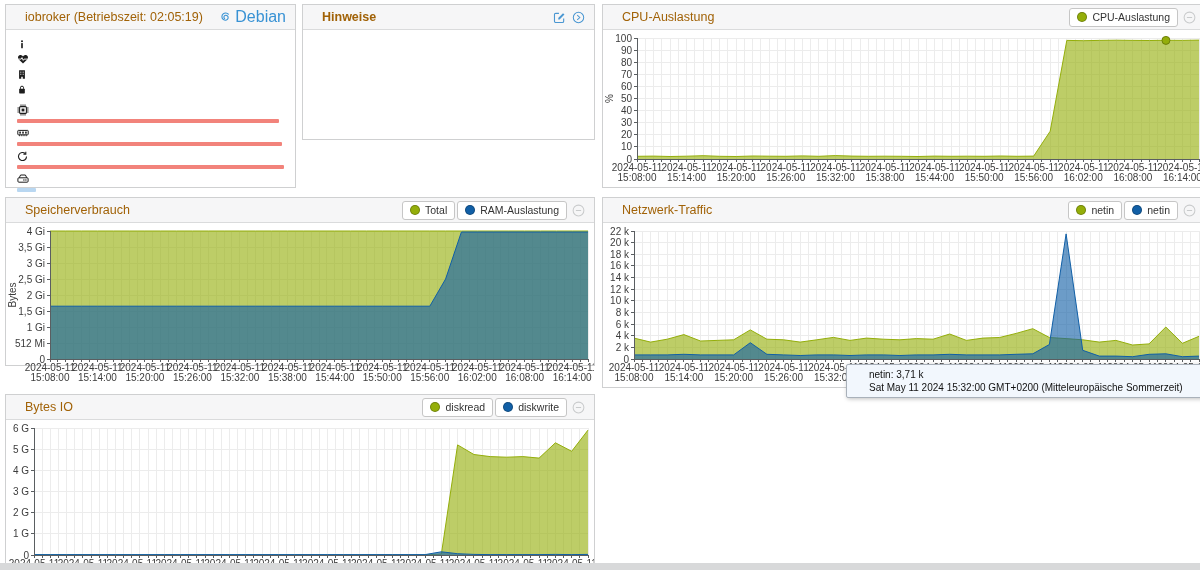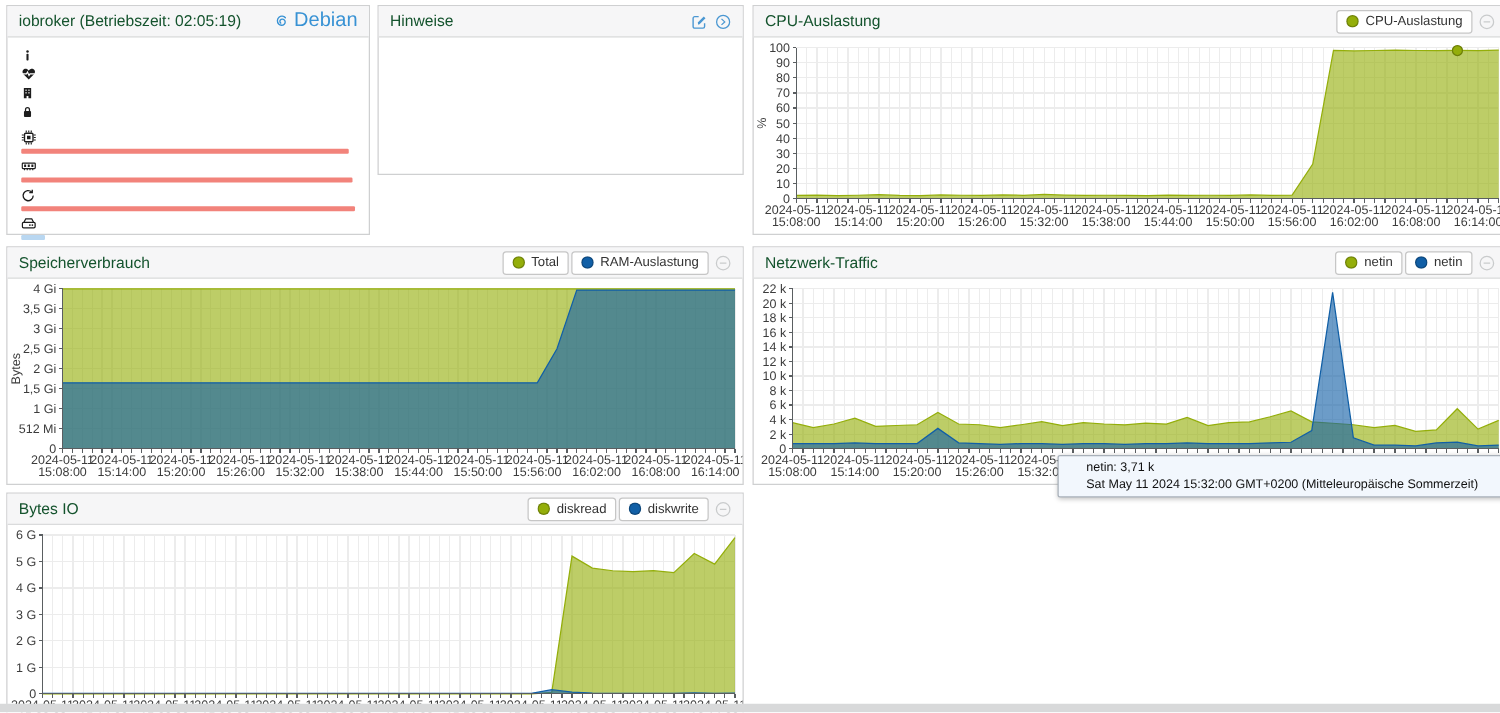--- a/index.html
+++ b/index.html
@@ -1,41 +1,41 @@
 <!DOCTYPE html>
 <html><head>
 <meta charset="utf-8">
 <style>
   html,body{margin:0;padding:0;background:#fff;}
   .page{position:relative;width:1200px;height:570px;background:#fff;overflow:hidden;
         font-family:"Liberation Sans",sans-serif;color:#1f1f1f;}
   .panel{position:absolute;background:#fff;border:1px solid #cfd0d1;box-sizing:border-box;}
   .panel-header{height:24px;display:flex;align-items:center;padding:0 9px;background:#f6f6f7;
         border-bottom:1px solid #dadbdc;}
-  .panel-title{color:#14532d;font-size:12.5px;flex:1;white-space:nowrap;}
+  .panel-title{color:#a16207;font-size:12.5px;flex:1;white-space:nowrap;margin-left:10px;}
   .os-badge{color:#3892d4;font-size:16px;display:flex;align-items:center;gap:4px;}
   .tools{display:flex;align-items:center;gap:6px;color:#4a97d2;}
   .legend{display:flex;gap:2px;margin-right:5px;}
   .legend-chip{display:flex;align-items:center;gap:5px;background:#fff;border:1px solid #c6c6c6;
         border-radius:3px;height:17px;padding:0 7px;font-size:10.5px;color:#333;cursor:pointer;}
   .legend-dot{width:8px;height:8px;border-radius:50%;}
   .collapse-icon{color:#c9cbcc;display:flex;align-items:center;}
   .panel-body{position:relative;}
   .status-body{padding:7px 11px 0;}
   .srow{display:flex;align-items:center;height:14px;font-size:11px;margin-bottom:1px;}
   .srow .ic{width:18px;color:#1d1d1d;display:flex;align-items:center;}
   .srow .val{margin-left:auto;}
   .gauges{margin-top:7px;}
   .gauge .srow{margin-bottom:0;}
   .gbar-track{height:4px;margin:2px 0 3px 0;}
   .gbar{height:4px;border-radius:1px;}
   #status-panel{left:5px;top:4px;width:291px;height:184px;}
-  #notes-panel{left:302px;top:4px;width:293px;height:136px;}
+  #notes-panel{left:302px;top:4px;width:293px;height:136px;font-weight:bold;}
   #cpu-panel{left:602px;top:4px;width:604px;height:184px;}
-  #memory-panel{left:5px;top:197px;width:590px;height:191px;}
+  #memory-panel{left:5px;top:197px;width:590px;height:169px;}
   #network-panel{left:602px;top:197px;width:604px;height:191px;}
   #disk-panel{left:5px;top:394px;width:590px;height:190px;}
   .chart-svg{display:block;}
   .tooltip{position:absolute;left:243px;top:141px;background:#f2f7fd;border:1px solid #a9b1ba;
         border-radius:2px;box-shadow:1px 1px 4px rgba(0,0,0,.25);padding:3px 22px;font-size:10px;
         line-height:13px;white-space:nowrap;z-index:5;color:#111;}
   .bottom-bar{position:absolute;left:0;bottom:0;width:1200px;height:7px;background:#d8d9da;z-index:9;}
 </style>
 </head>
 <body>

